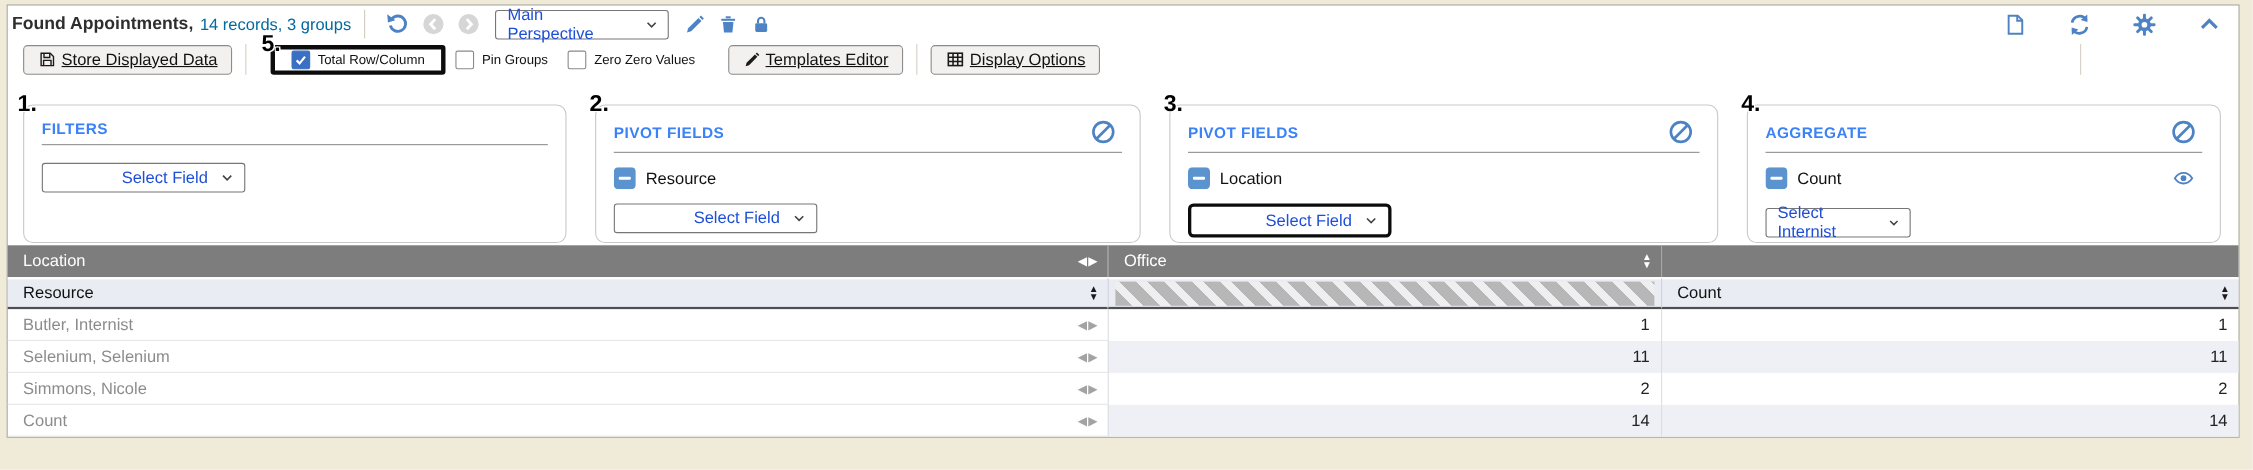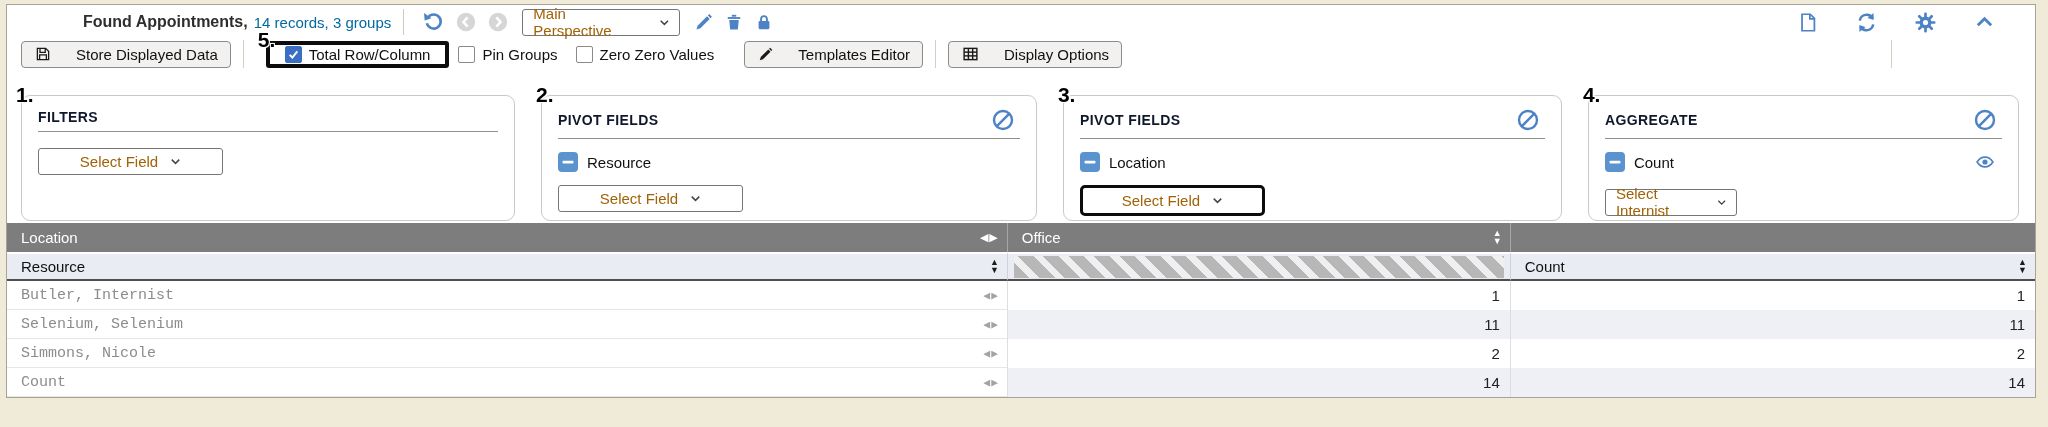--- a/index.html
+++ b/index.html
@@ -12,43 +12,43 @@
   }
   .app {
     position:relative;
     margin:4px 12px 0 6px;
     width:2030px;
     background:#fff;
     border:1px solid #a8a396;
   }
 
   
-  .topbar { height:34px; display:flex; align-items:center; padding:0 28px;margin-left:48px; }
+  .topbar { height:34px; display:flex; align-items:center; padding:0 4px; }
   .title { font-size:16px; font-weight:bold; color:#2e2e2e; }
   .meta  { font-size:15px; color:#0369a1; margin-left:6px; }
   .vdiv  { width:1px; height:26px; background:#cfcabd; margin:0 12px; }
   .iconbtn { display:inline-flex; align-items:center; justify-content:center; margin:0 5px; cursor:pointer; }
   .fakeselect {
-    display:inline-flex; align-items:center; justify-content:center;
+    display:inline-flex; align-items:center; justify-content:flex-end;
     border:1px solid #767676; border-radius:3px; background:#fff;
-    height:27px; padding:0 8px 0 10px; font-size:15px; color:#a16207; margin:0 8px;
+    height:27px; padding:0 8px 0 10px; font-size:15px; color:#1d4ed8; margin:0 8px;
   }
   .fakeselect .chev { margin-left:10px; }
   .persp { width:158px; }
   .right-icons { margin-left:auto; display:flex; align-items:center; gap:26px; padding-right:6px; }
 
   
   .toolbar { height:30px; display:flex; align-items:center; padding:0 14px; position:relative; }
   .btn {
-    display:inline-flex; align-items:center; gap:24px;
+    display:inline-flex; align-items:center; gap:4px;
     background:#f2f1ef; border:1px solid #8b8b8b; border-radius:4px;
-    height:27px; padding:0 12px; font-size:15px; color:#111; cursor:pointer; white-space:nowrap;
+    height:27px; padding:0 12px; font-size:15px; color:#111; cursor:pointer; white-space:nowrap;text-decoration:underline;
   }
   .tooldiv { width:1px; height:28px; background:#d4cfc2; margin:0 12px; }
-  .cbgroup { display:flex; align-items:center; gap:7px; margin:0 9px; font-size:15px; color:#111; white-space:nowrap; }
+  .cbgroup { display:flex; align-items:center; gap:7px; margin:0 9px; font-size:12px; color:#111; white-space:nowrap; }
   .cbox { width:17px; height:17px; border:1px solid #8a8a8a; border-radius:2px; background:#fff; flex:none; }
   .cbox.checked { background:#3a6fc4; border-color:#3a6fc4; display:flex; align-items:center; justify-content:center; }
   .hlbox {
     position:relative; display:flex; align-items:center;
     border:4px solid #0c0c0c; border-radius:3px; padding:1px 6px; margin-left:10px;
   }
   .anno {
     position:absolute; font-weight:bold; font-size:21px; color:#000;
     text-shadow:1px 1px 0 #fff, -1px -1px 0 #fff, 1px -1px 0 #fff, -1px 1px 0 #fff;
     z-index:5; line-height:1;
@@ -65,21 +65,21 @@
   }
   .panel .anno { top:-12px; left:-6px; }
   .p-filters   { width:495px; }
   .p-group     { width:497px; }
   .p-pivot     { width:500px; }
   .p-aggregate { width:432px; }
   .panel-head {
     display:flex; align-items:center; justify-content:space-between;
     border-bottom:1px solid #8f8f8f; padding-bottom:6px; min-height:24px;
   }
-  .panel-title { font-size:14px; font-weight:bold; color:#0f172a; letter-spacing:.4px; }
+  .panel-title { font-size:14px; font-weight:bold; color:#3b82f6; letter-spacing:.4px; }
   .chip-row { display:flex; align-items:center; margin-top:13px; }
   .chip { display:flex; align-items:center; gap:9px; font-size:15px; color:#111; }
   .chip-row .eye { margin-left:auto; }
   .sel { width:185px; margin:0; }
   .sel-row { margin-top:13px; }
   .p-filters .sel-row { margin-top:16px; }
   .sel-hl { border:3px solid #0c0c0c; border-radius:5px; height:31px; }
   .sel-agg { width:132px; }
 
   
@@ -93,21 +93,21 @@
   .updown { display:flex; flex-direction:column; margin-left:auto; font-size:9px; line-height:7.5px; letter-spacing:0; cursor:pointer; }
   .lr { margin-left:auto; font-size:11px; letter-spacing:1px; cursor:pointer; }
   .lr.white { color:#fff; }
   .lr.gray { color:#a3a3a3; }
   .hatch-cell { padding:0 4px; display:flex; align-items:center; }
   .hatch {
     flex:1; height:22px; margin:0 2px;
     background:repeating-linear-gradient(45deg, #b7b7b7 0 11px, #efeff1 11px 18px);
   }
   .drow .cell { border-bottom:1px solid #e7e7e7; }
-  .drow .c1 { color:#8c8c8c;font-family:Liberation Mono, monospace; }
+  .drow .c1 { color:#8c8c8c; }
   .drow .c2, .drow .c3 { justify-content:flex-end; padding-right:10px; color:#222; border-left:1px solid #dddde3; border-bottom:none; }
   .drow.striped .c2, .drow.striped .c3 { background:#eef0f6; }
 
   svg { display:block; }
 </style>
 </head>
 <body>
 
 <div class="app">
 

